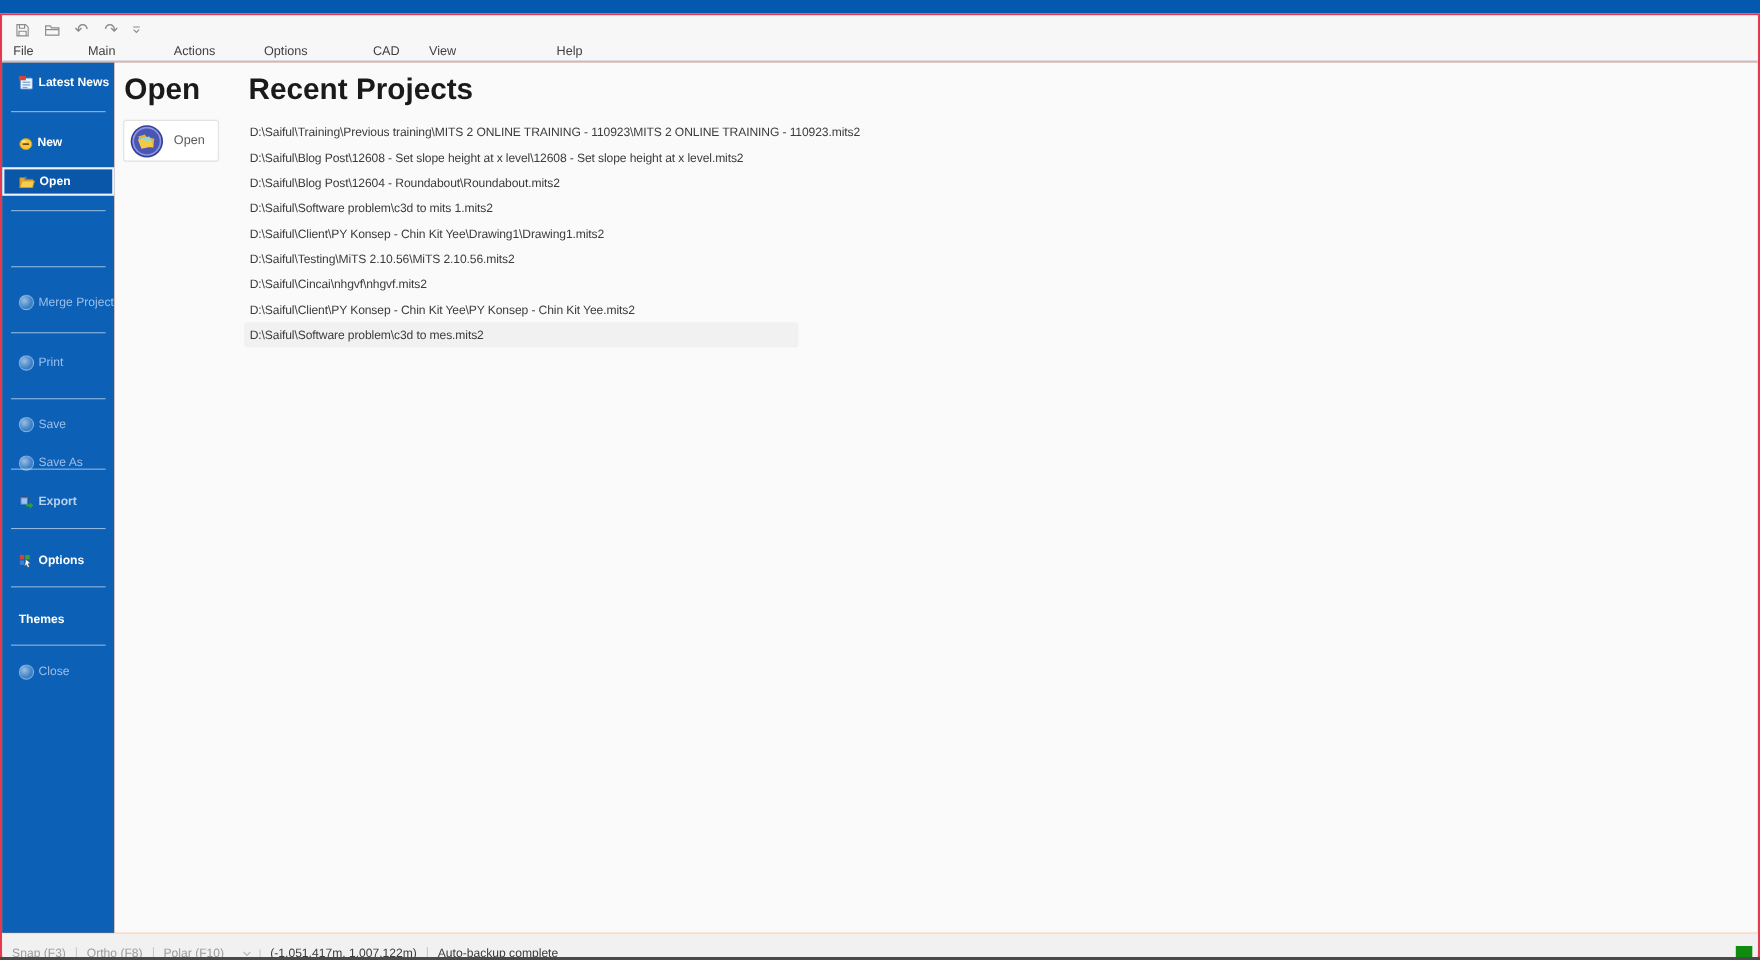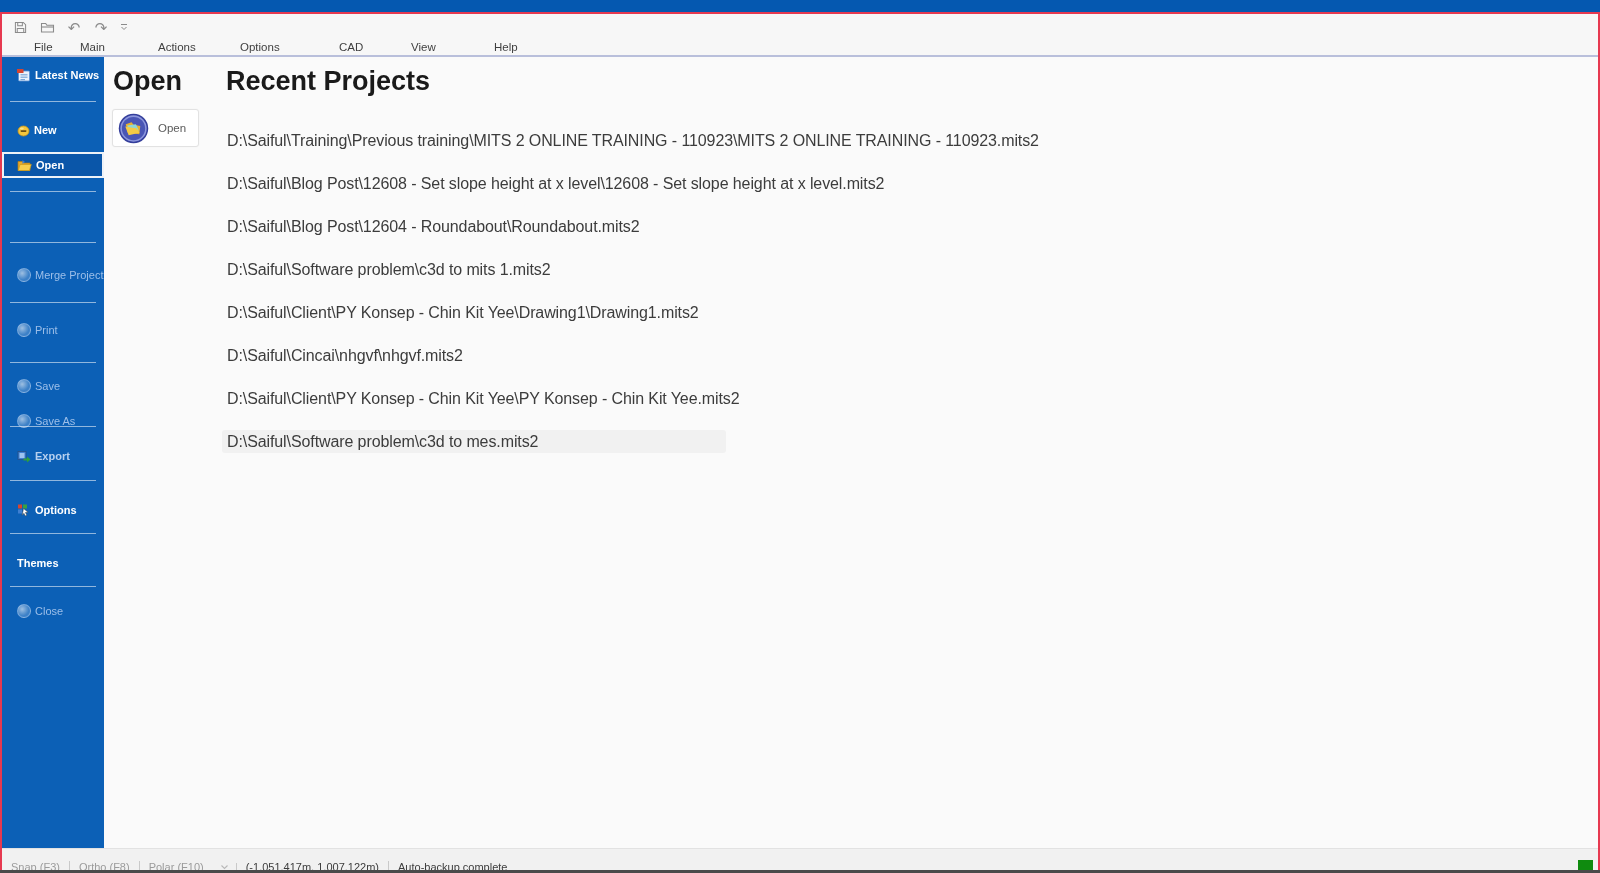--- a/index.html
+++ b/index.html
@@ -47,22 +47,22 @@
   .h1.open-title { left:9px; }
   .h1.recent-title { left:122px; }
 
   .open-card { position:absolute; left:8px; top:52px; width:87px; height:38px; background:#ffffff;
                border:1px solid #e2e2e2; border-radius:3px; display:flex; align-items:center; gap:9px;
                padding-left:5px; cursor:pointer; box-shadow:0 0 2px rgba(0,0,0,0.04); }
   .open-card .lbl { font-size:11.5px; color:#5a5a5a; }
 
   .recent-list { position:absolute; left:118px; top:52px; }
   .recent-item { width:504px; height:23px; display:flex; align-items:center; padding-left:5px;
-                 font-size:16px; letter-spacing:-0.1px; color:#3c3c3c; white-space:nowrap;
-                 border-radius:3px; cursor:pointer;margin-top:20px; }
+                 font-size:11px; letter-spacing:-0.1px; color:#3c3c3c; white-space:nowrap;
+                 border-radius:3px; cursor:pointer; }
   .recent-item.hovered { background:#f1f1f1; }
 
   
   .statusbar { height:36px; background:#f1f1f1; border-top:1px solid #e2e2e2;
                display:flex; align-items:center; font-size:11px; color:#9b9b9b; }
   .sb-seg { display:flex; align-items:center; padding:0 9px; border-right:1px solid #c9c9c9; white-space:nowrap; }
   .sb-seg.light { border-right-color:#d8d8d8; }
   .sb-seg.dark { color:#3c3c3c; }
   .sb-seg.no-border { border-right:none; }
   .sb-chev { display:flex; align-items:center; padding:0 7px; border-right:1px solid #c9c9c9; color:#b8b8b8; }
@@ -97,27 +97,27 @@
       <span class="qat-btn qat-arrow">↷</span>
       <span class="qat-btn" style="width:10px;">
         <svg width="8" height="8" viewBox="0 0 8 8" fill="none" stroke="currentColor" stroke-width="1">
           <path d="M1 1.5 h6"></path>
             <path d="M1.5 4 L4 6.5 L6.5 4"></path>
         </svg>
       </span>
     </div>
 
     <div class="menubar">
-      <span class="menu-item" style="left:32px">File</span>
+      <span class="menu-item" style="left:10px">File</span>
       <span class="menu-item" style="left:78px">Main</span>
       <span class="menu-item" style="left:156px">Actions</span>
       <span class="menu-item" style="left:238px">Options</span>
       <span class="menu-item" style="left:337px">CAD</span>
-      <span class="menu-item" style="left:409px">View</span>
-      <span class="menu-item" style="left:492px">Help</span>
+      <span class="menu-item" style="left:388px">View</span>
+      <span class="menu-item" style="left:504px">Help</span>
     </div>
 
     <div class="content">
 
       <aside class="sidebar">
 
         <div class="sb-item" style="top:6px">
           <span class="sb-icon">
             <svg width="14" height="13" viewBox="0 0 14 13">
               <rect x="1.5" y="2" width="11" height="10" rx="1" fill="#eaf2fc" stroke="#5a8fd0" stroke-width="0.8"></rect>
@@ -230,20 +230,21 @@
         </div>
 
         <div class="h1 recent-title">Recent Projects</div>
 
         <div class="recent-list">
           <div class="recent-item">D:\Saiful\Training\Previous training\MITS 2 ONLINE TRAINING - 110923\MITS 2 ONLINE TRAINING - 110923.mits2</div>
           <div class="recent-item">D:\Saiful\Blog Post\12608 - Set slope height at x level\12608 - Set slope height at x level.mits2</div>
           <div class="recent-item">D:\Saiful\Blog Post\12604 - Roundabout\Roundabout.mits2</div>
           <div class="recent-item">D:\Saiful\Software problem\c3d to mits 1.mits2</div>
           <div class="recent-item">D:\Saiful\Client\PY Konsep - Chin Kit Yee\Drawing1\Drawing1.mits2</div>
+          <div class="recent-item">D:\Saiful\Testing\MiTS 2.10.56\MiTS 2.10.56.mits2</div>
           <div class="recent-item">D:\Saiful\Cincai\nhgvf\nhgvf.mits2</div>
           <div class="recent-item">D:\Saiful\Client\PY Konsep - Chin Kit Yee\PY Konsep - Chin Kit Yee.mits2</div>
           <div class="recent-item hovered">D:\Saiful\Software problem\c3d to mes.mits2</div>
         </div>
       </main>
     </div>
 
     <div class="statusbar">
       <div class="sb-seg">Snap (F3)</div>
       <div class="sb-seg">Ortho (F8)</div>

